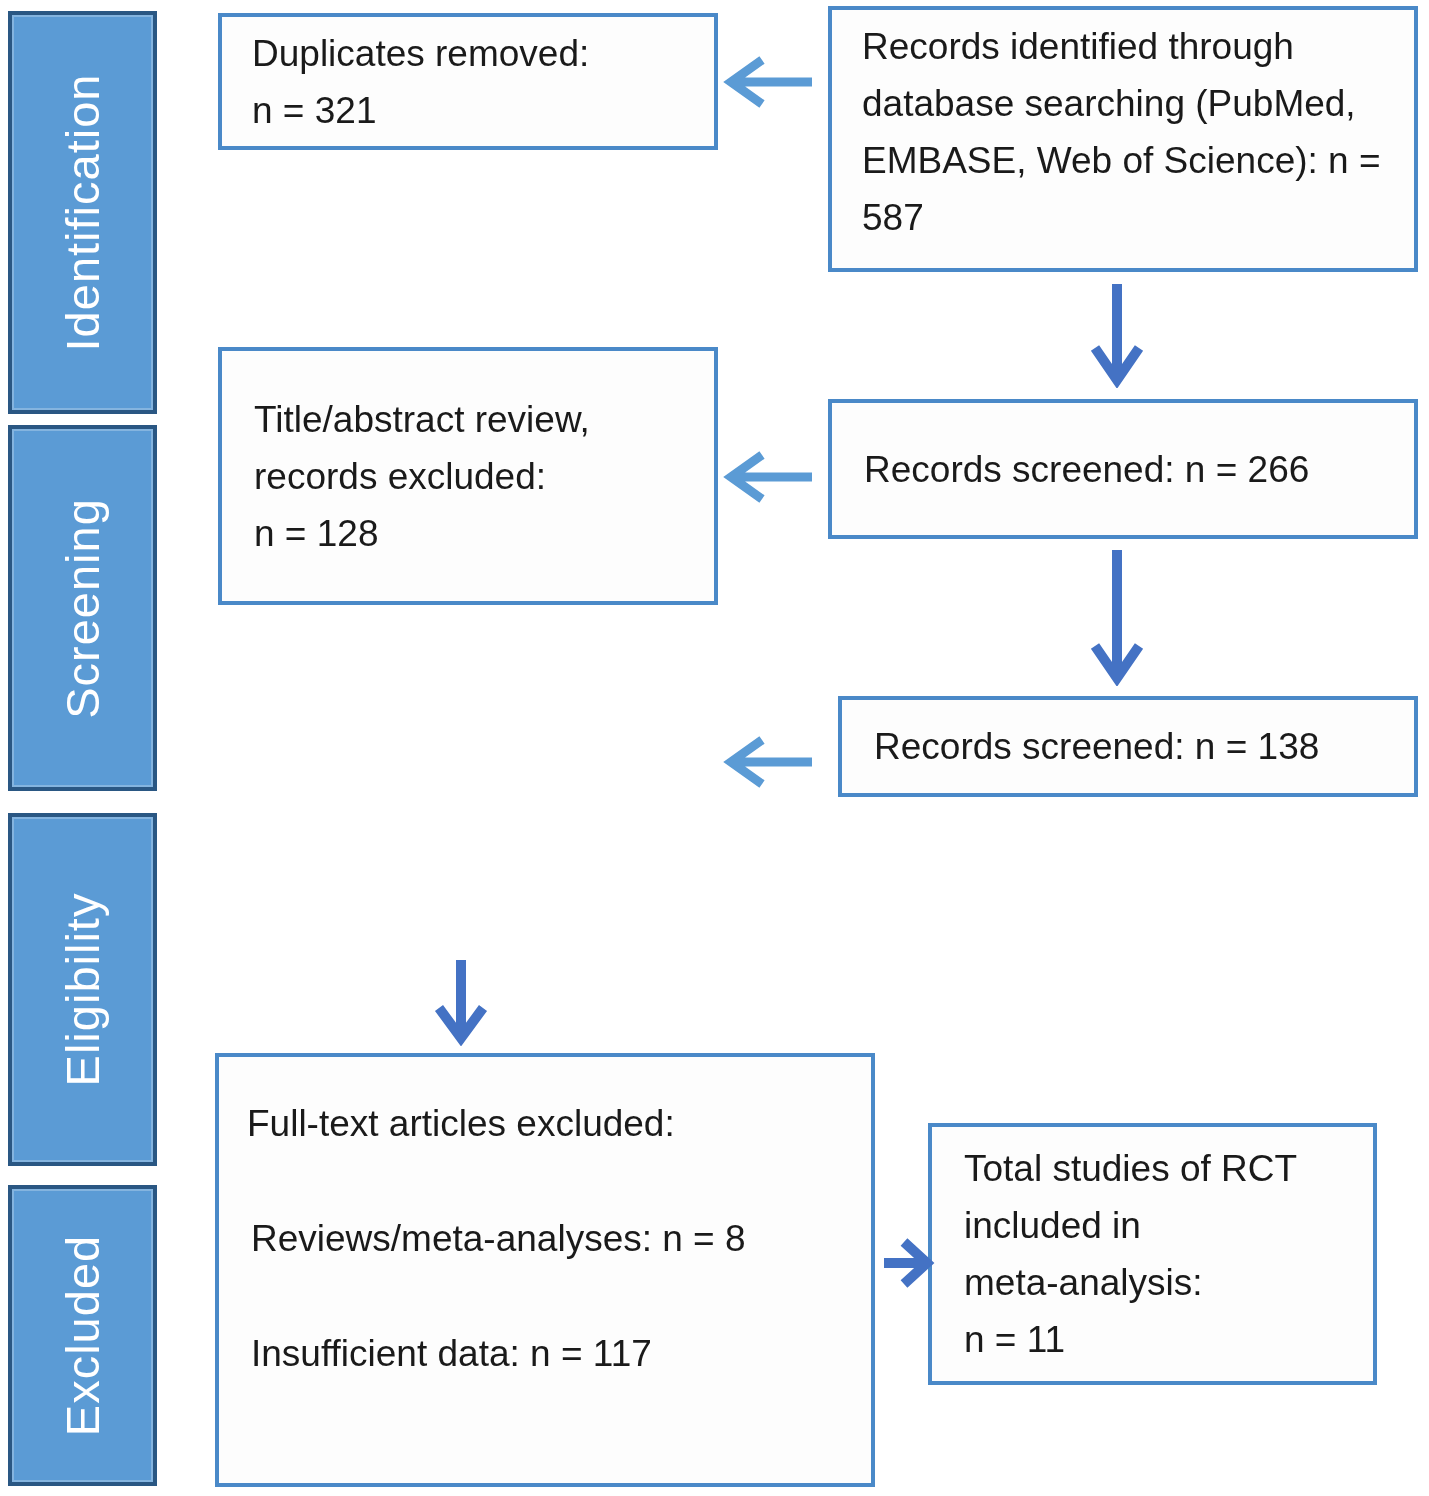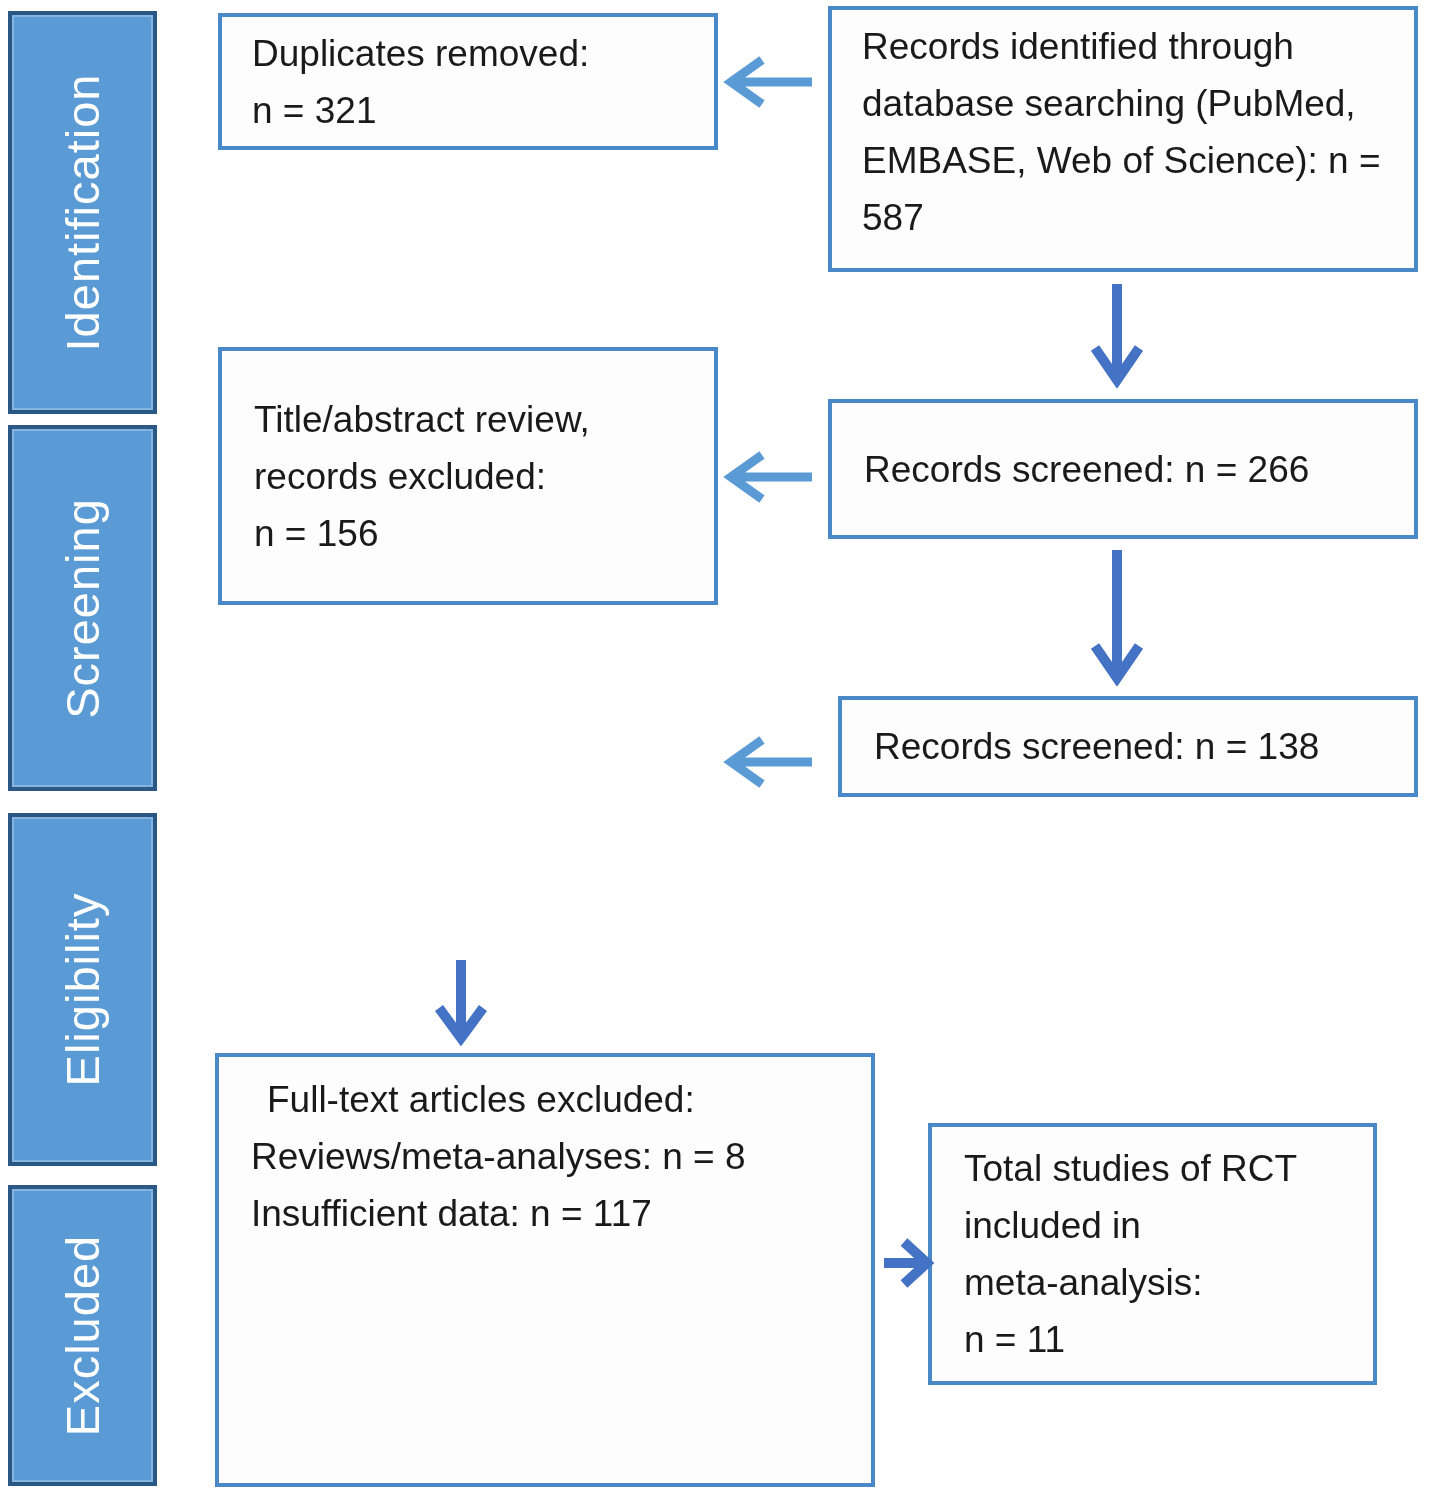--- a/index.html
+++ b/index.html
@@ -58,22 +58,22 @@
 
   #b-duplicates{left:218px;top:13px;width:500px;height:137px;}
   #b-identified{left:828px;top:6px;width:590px;height:266px;}
   #b-screened1{left:828px;top:399px;width:590px;height:140px;}
   #b-titleabs{left:218px;top:347px;width:500px;height:258px;}
   #b-screened2{left:838px;top:696px;width:580px;height:101px;}
   #b-assessed{left:219px;top:671px;width:511px;height:274px;}
   #b-excluded{left:215px;top:1053px;width:660px;height:434px;}
   #b-total{left:928px;top:1123px;width:449px;height:262px;}
 
-  #b-excluded .excluded-title{padding:14px 18px 0 48px;}
-  #b-excluded .excluded-item{padding:0 18px 0 32px;}
+  #b-excluded .excluded-title{padding:14px 18px 0 28px;margin-top:24px;}
+  #b-excluded .excluded-item{padding:0 18px 0 32px;margin-top:58px;}
 
   
   .arrow{position:absolute;}
   .arrow svg{display:block;width:100%;height:100%;}
   #a1{left:722px;top:52px;width:92px;height:60px;color:var(--arrow-light);}
   #a2{left:1087px;top:282px;width:60px;height:106px;color:var(--arrow-dark);}
   #a3{left:722px;top:447px;width:92px;height:60px;color:var(--arrow-light);}
   #a4{left:1087px;top:548px;width:60px;height:138px;color:var(--arrow-dark);}
   #a5{left:722px;top:732px;width:92px;height:60px;color:var(--arrow-light);}
   #a6{left:431px;top:958px;width:60px;height:88px;color:var(--arrow-dark);}
@@ -109,21 +109,21 @@
 587</span>
   </div>
 
   <div class="fbox vcenter" id="b-screened1">
     <span class="txt">Records screened: n = 266</span>
   </div>
 
   <div class="fbox vcenter" id="b-titleabs">
     <span class="txt">Title/abstract review,
 records excluded:
-n = 156</span>
+n = 128</span>
   </div>
 
   <div class="fbox vcenter" id="b-screened2">
     <span class="txt">Records screened: n = 138</span>
   </div>
 
 
   <div class="fbox" id="b-excluded">
     <div class="excluded-title">Full-text articles excluded:</div>
     <div class="excluded-item">Reviews/meta-analyses: n = 8</div>

